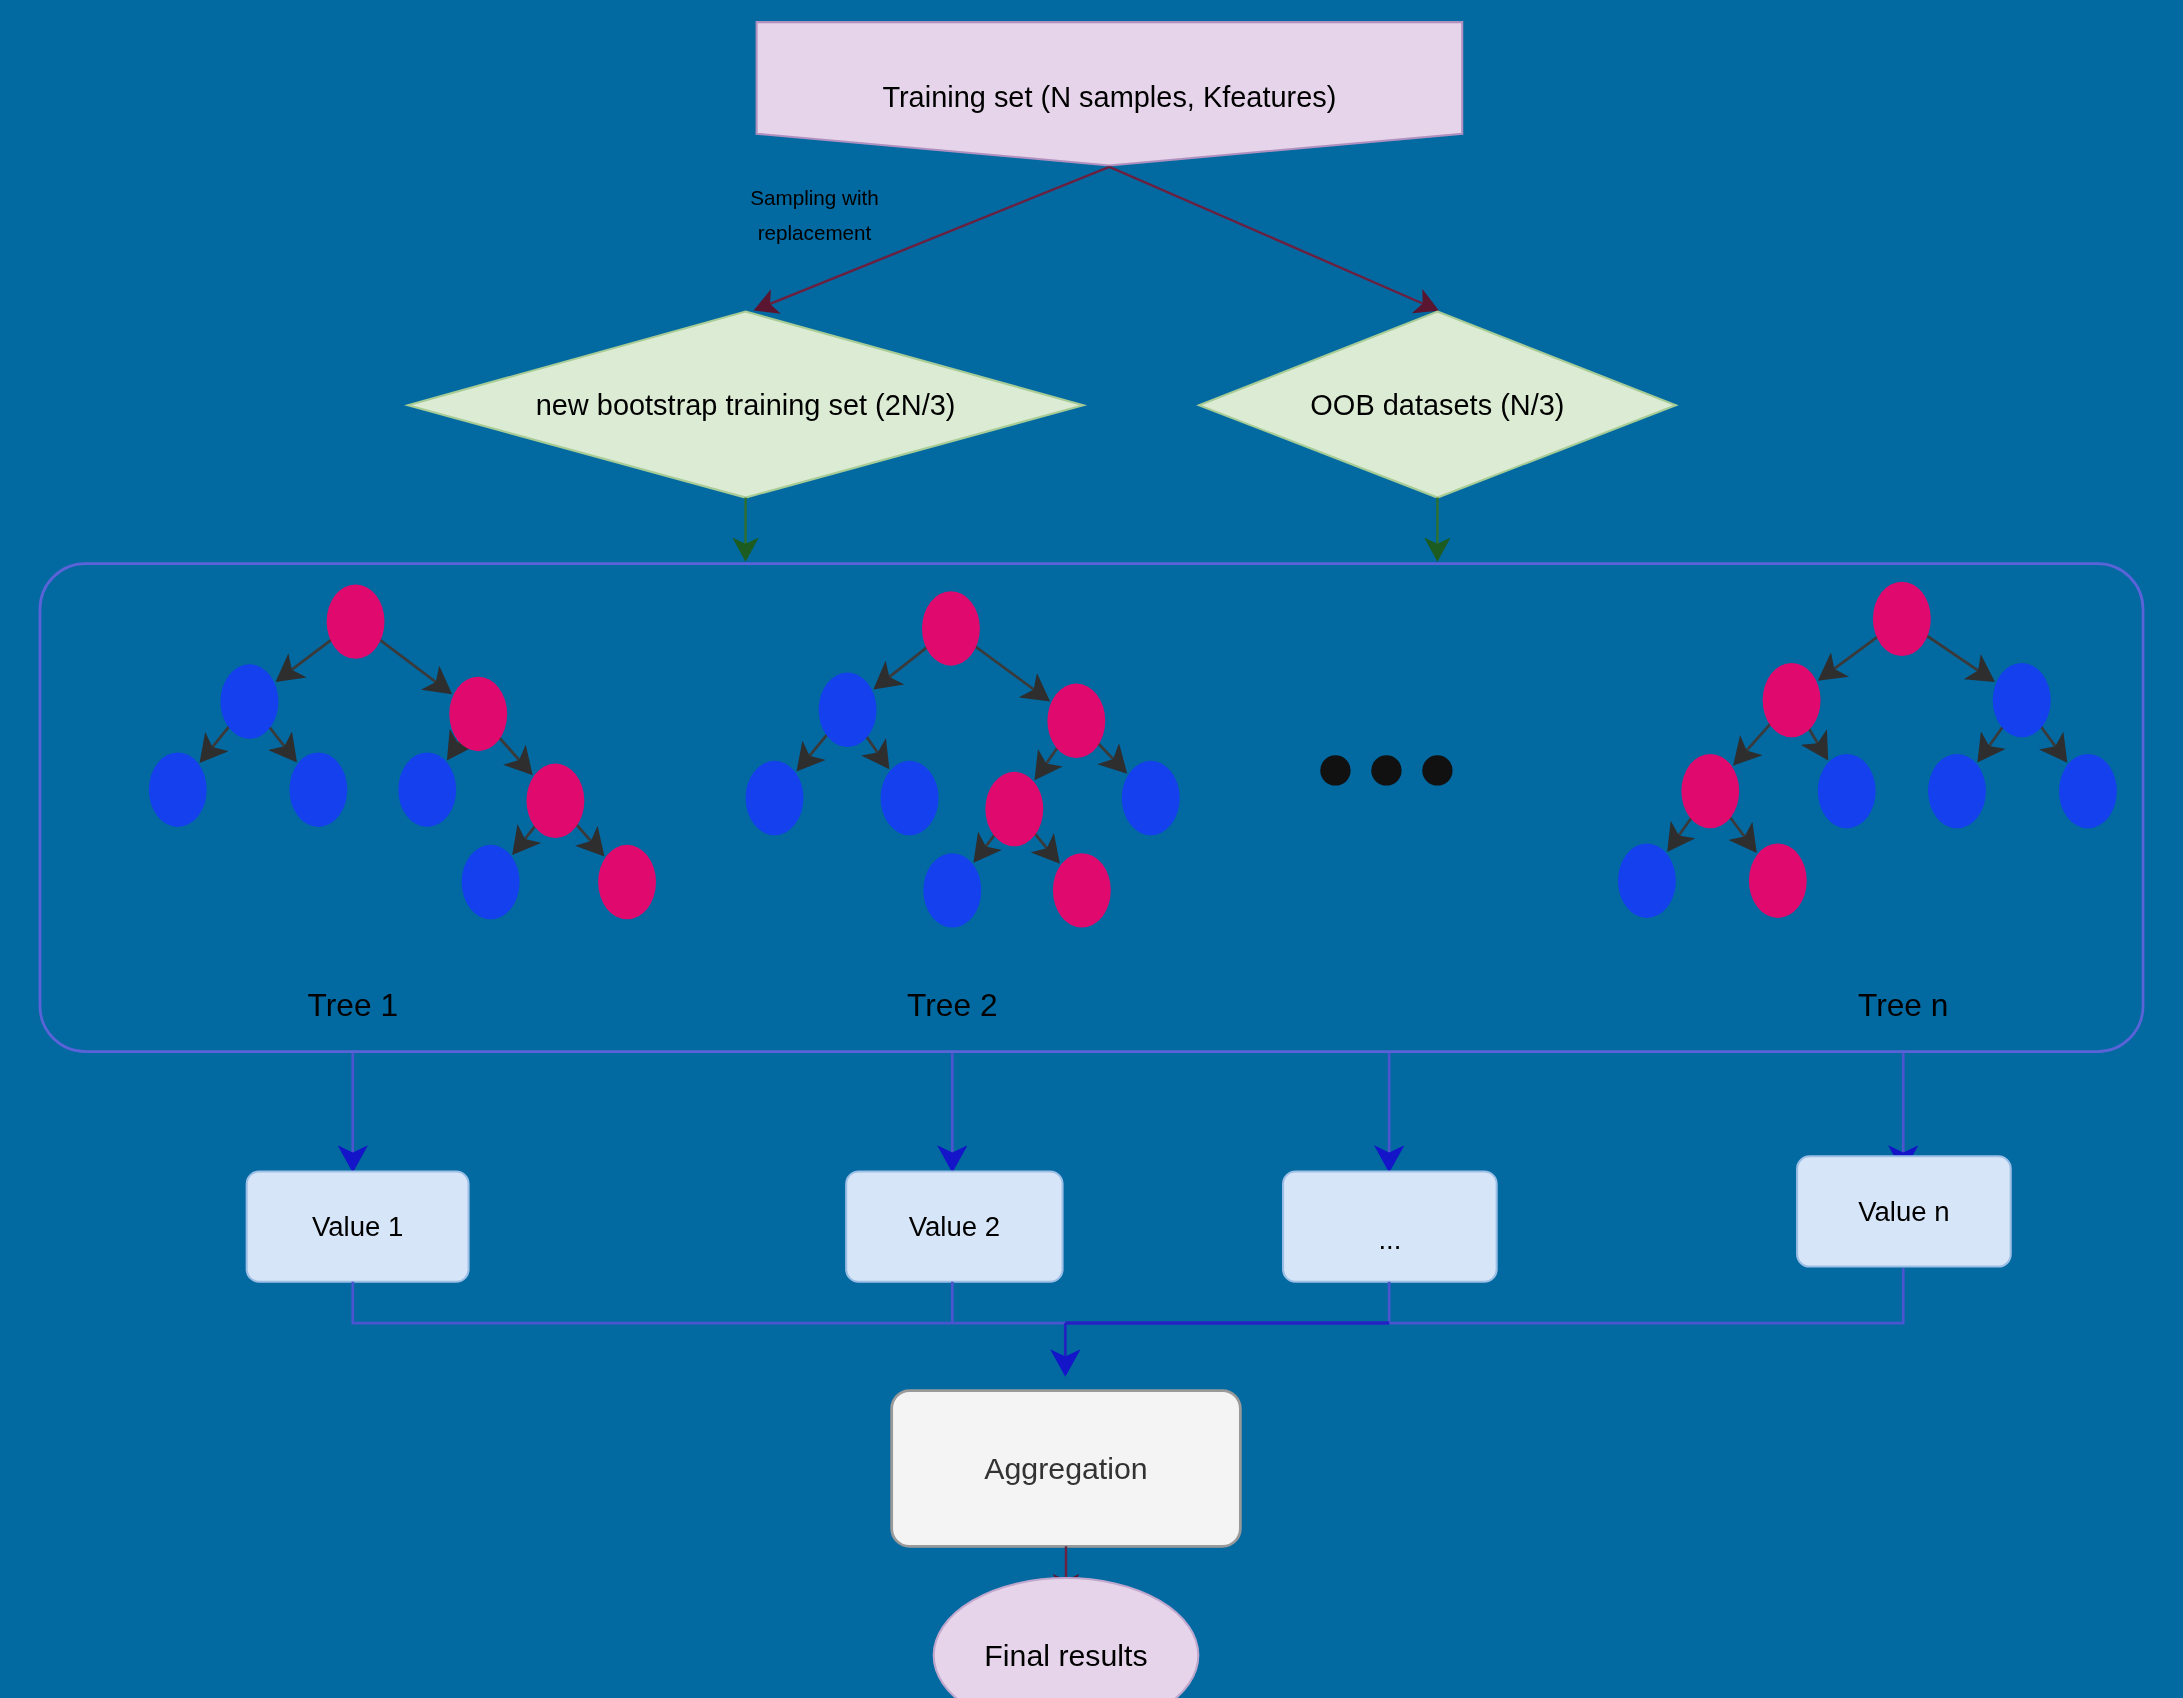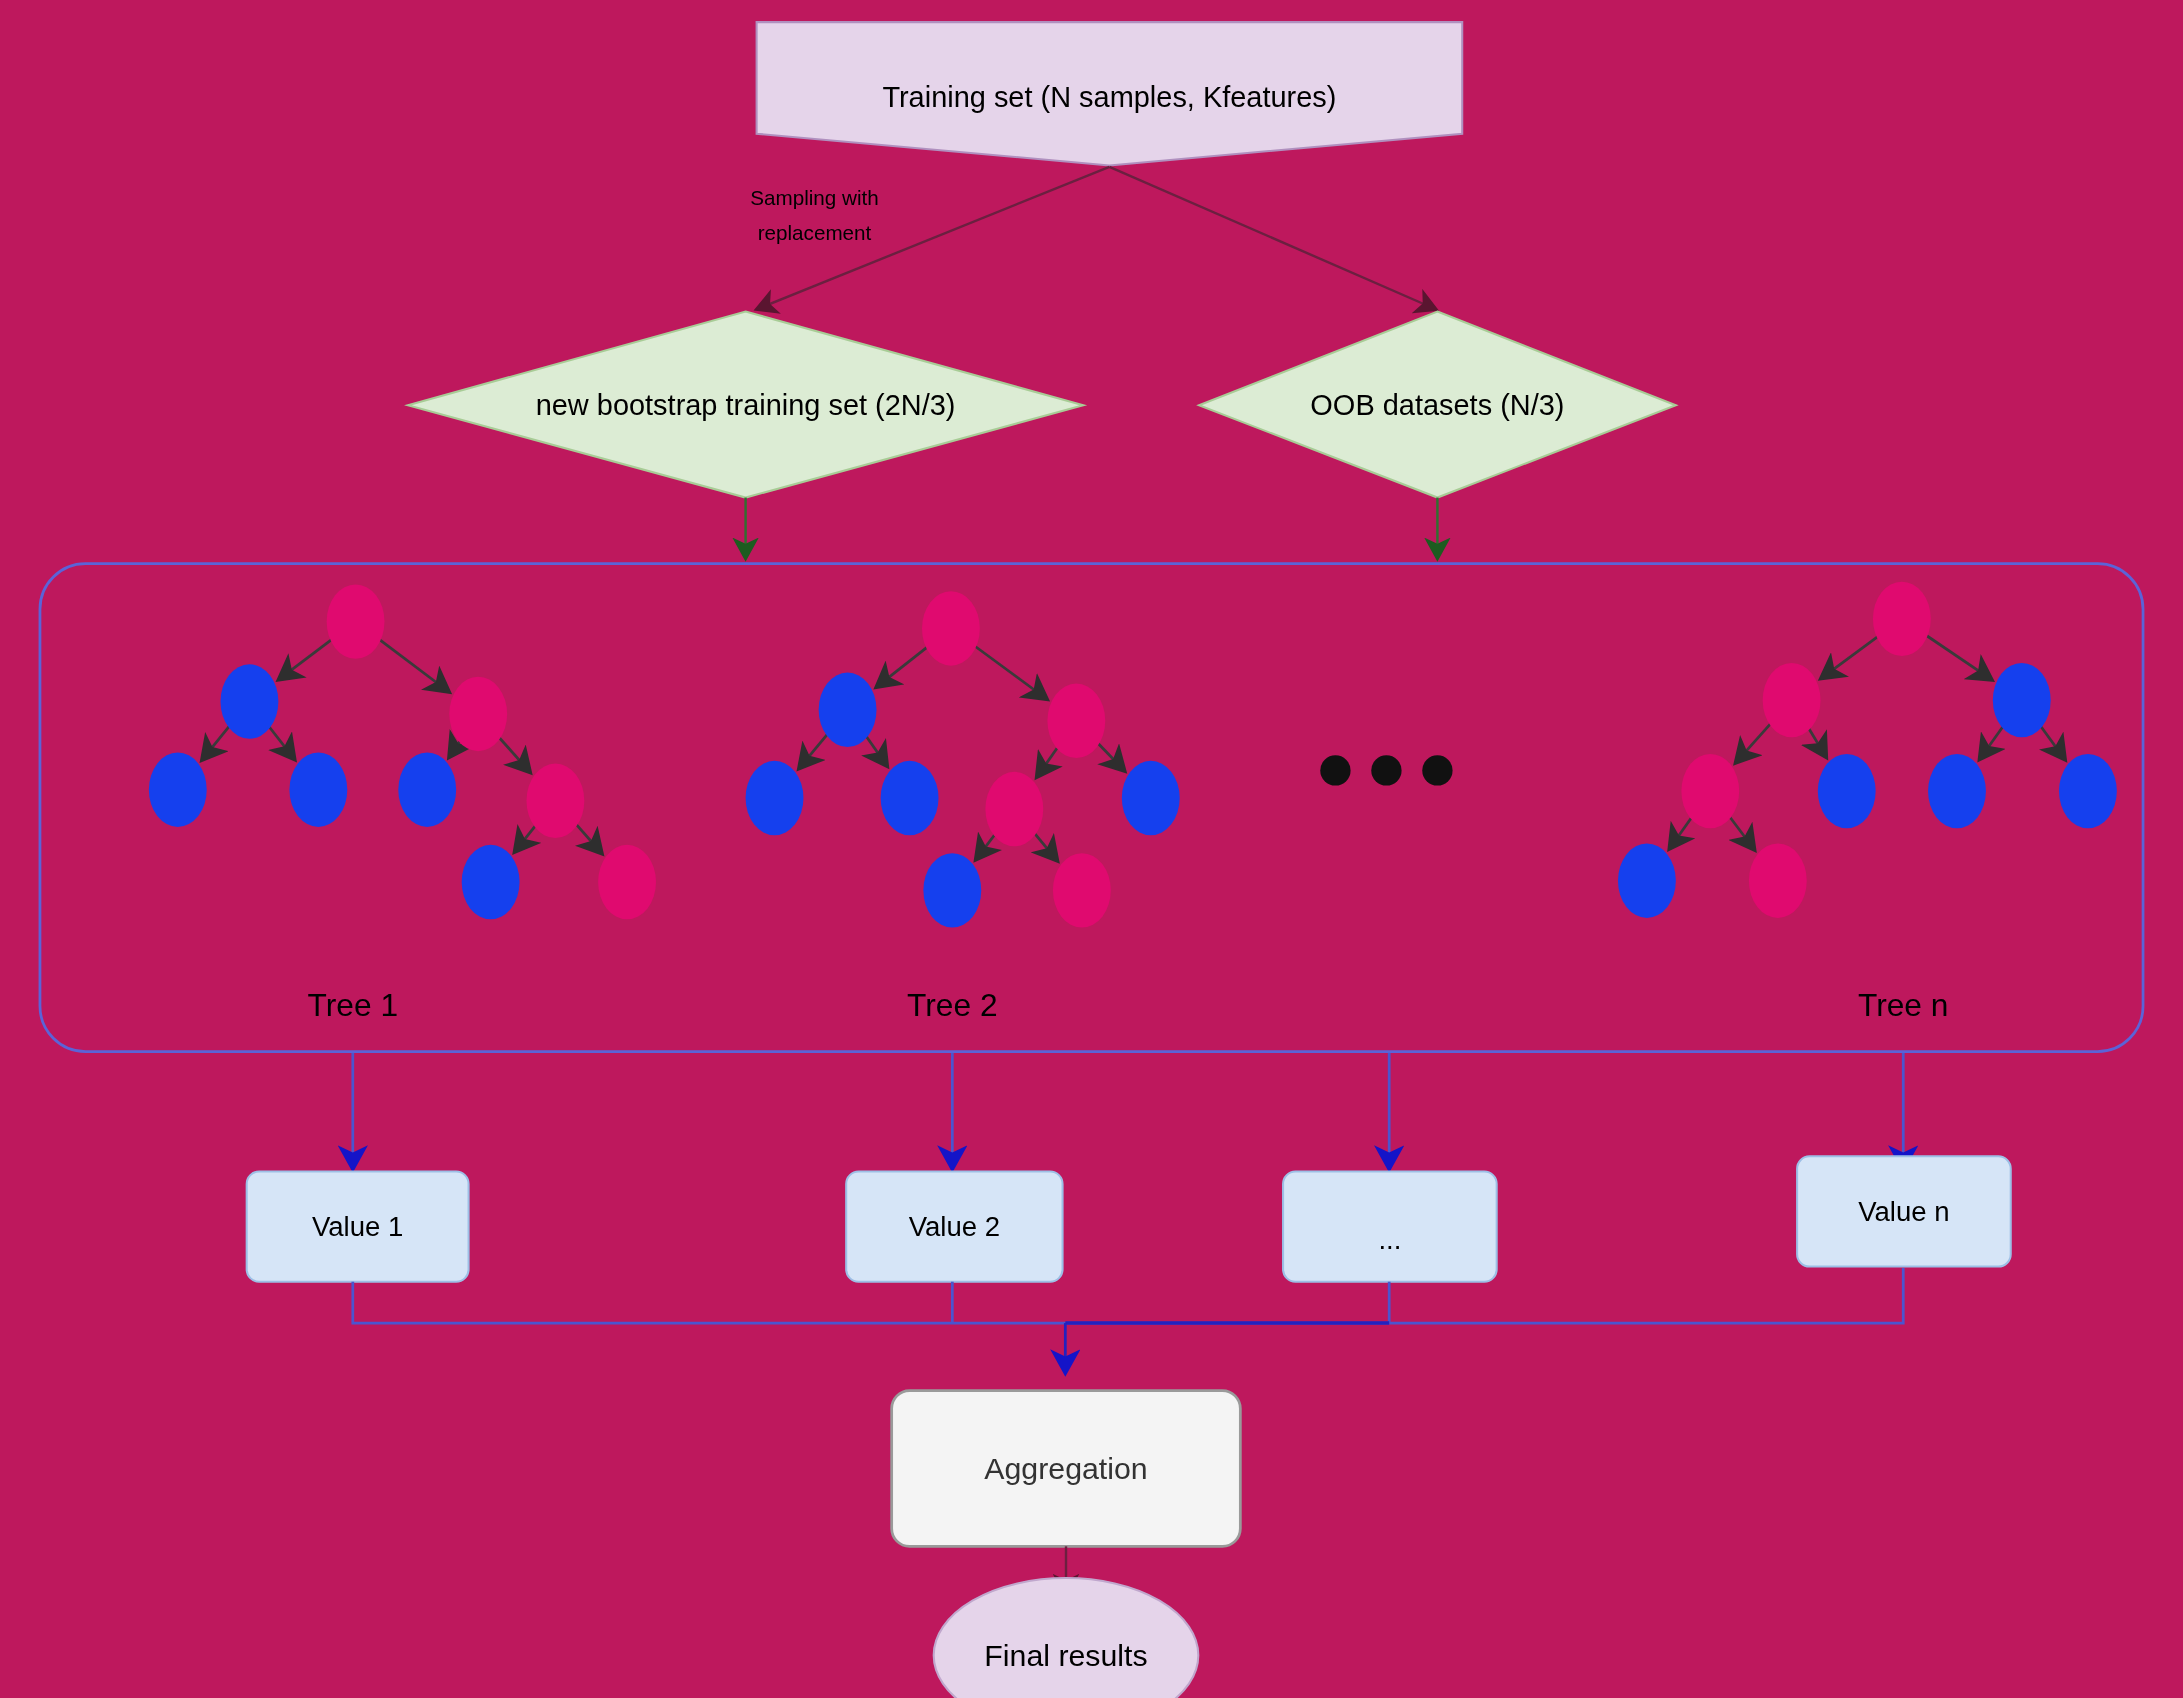--- a/index.html
+++ b/index.html
@@ -1,17 +1,17 @@
 <!DOCTYPE html>
 <html style="font-size:11px"><head>
 <meta charset="utf-8">
 <style>
   html,body{margin:0;padding:0;background:#ffffff;}
   body{font-family:"Liberation Sans",sans-serif;}
-  #stage{position:relative;width:2183px;height:1698px;background:#be185d;overflow:hidden;}
+  #stage{position:relative;width:2183px;height:1698px;background:#0369a1;overflow:hidden;}
   svg{display:block;}
   text{font-family:"Liberation Sans",sans-serif;fill:#000;}
   .lbl-big{font-size:42px;}
   .lbl-tree{font-size:46px;}
   .lbl-val{font-size:40px;}
   .lbl-small{font-size:30px;}
   .lbl-agg{font-size:44px;fill:#333;}
   .lbl-final{font-size:44px;}
 </style>
 </head>

